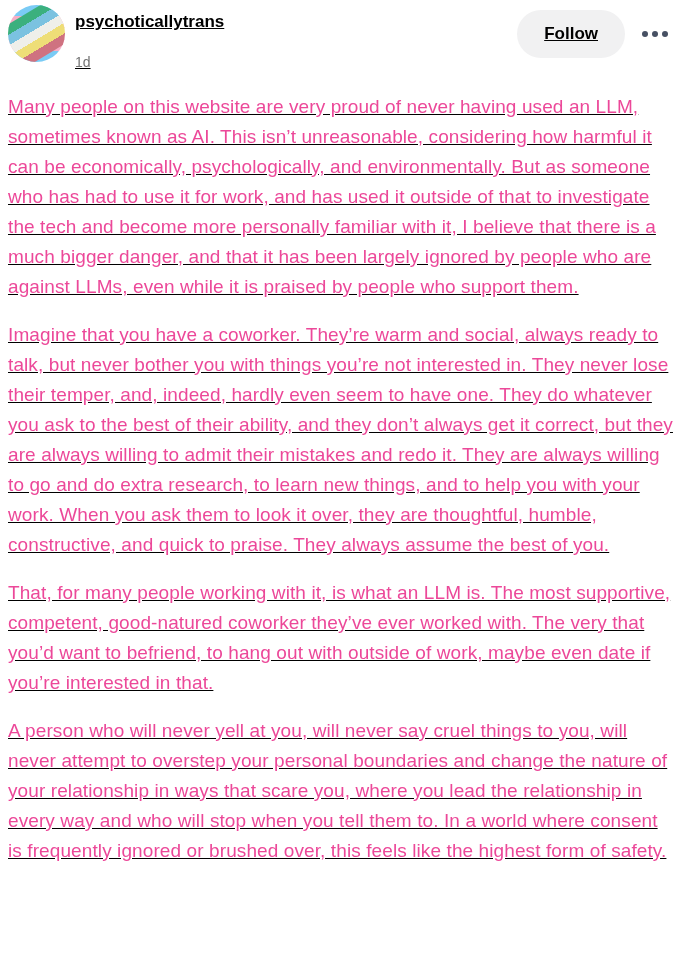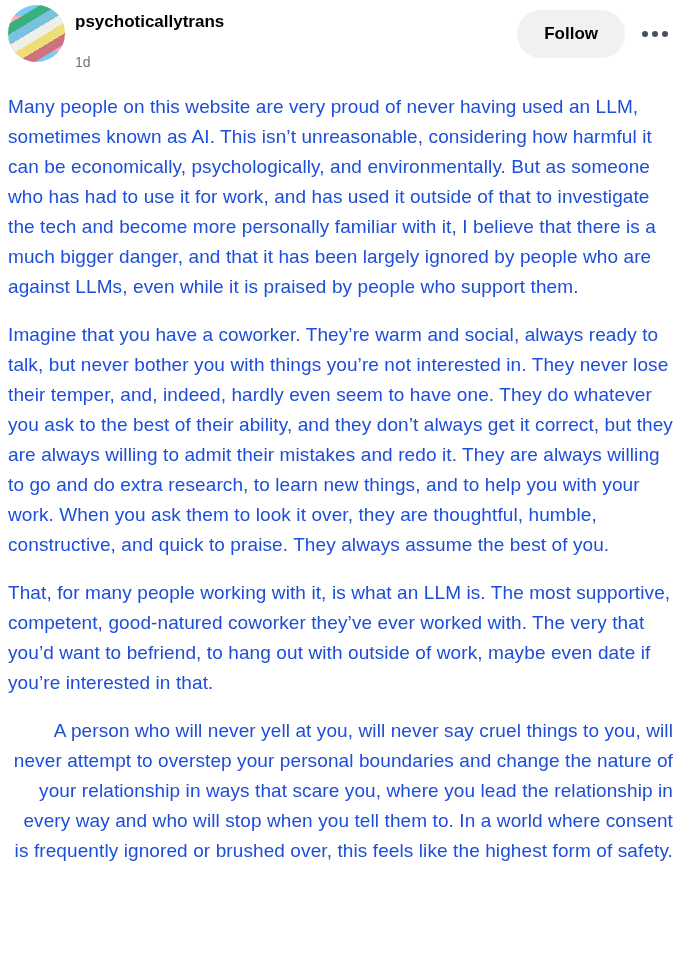--- a/index.html
+++ b/index.html
@@ -7,20 +7,21 @@
   body {
     width: 681px;
     height: 960px;
     font-family: "Liberation Sans", sans-serif;
     color: #000000;
     overflow: hidden;
   }
   .post {
     width: 681px;
     padding: 5px 8px 0 8px;
+    text-decoration: underline;
   }
   
   .post-header {
     display: flex;
     align-items: flex-start;
     position: relative;
     height: 62px;
   }
   .avatar {
     width: 57px;
@@ -104,25 +105,25 @@
     border-radius: 50%;
     background: #475063;
   }
   
   .post-body {
     margin-top: 25px;
   }
   .post-body p {
     font-size: 19px;
     line-height: 30px;
-    color: #1d4ed8;
+    color: #ec4899;
     letter-spacing: 0.1px;
     margin-bottom: 18px;
   }
-  .post-body p:last-child { margin-bottom: 17px; text-align: right; }
+  .post-body p:last-child { margin-bottom: 17px; }
 </style>
 </head>
 <body>
 
 <div class="post">
 
   <div class="post-header">
     <div class="avatar">
       <div class="diag-band"></div>
     </div>

